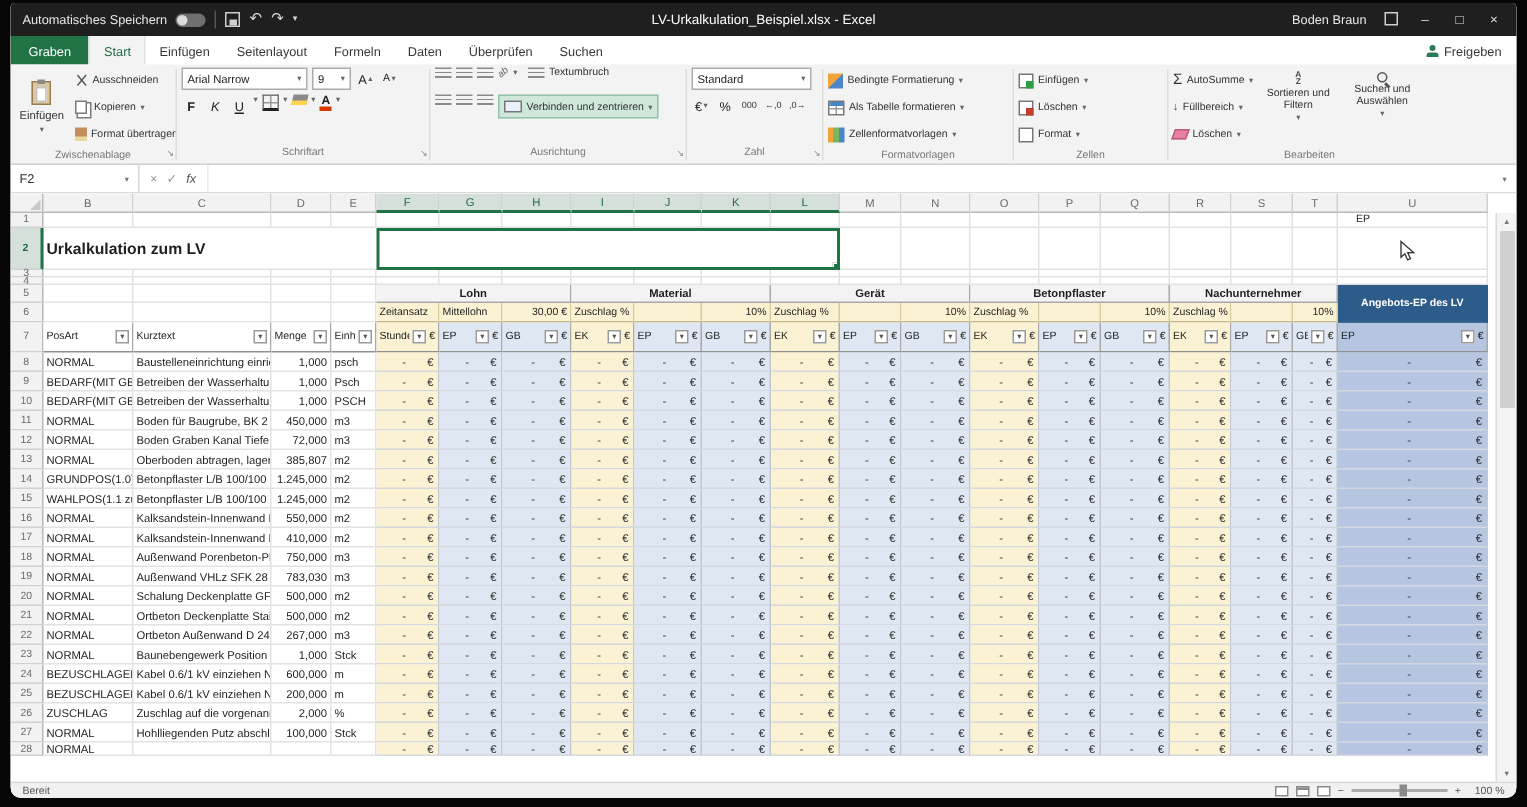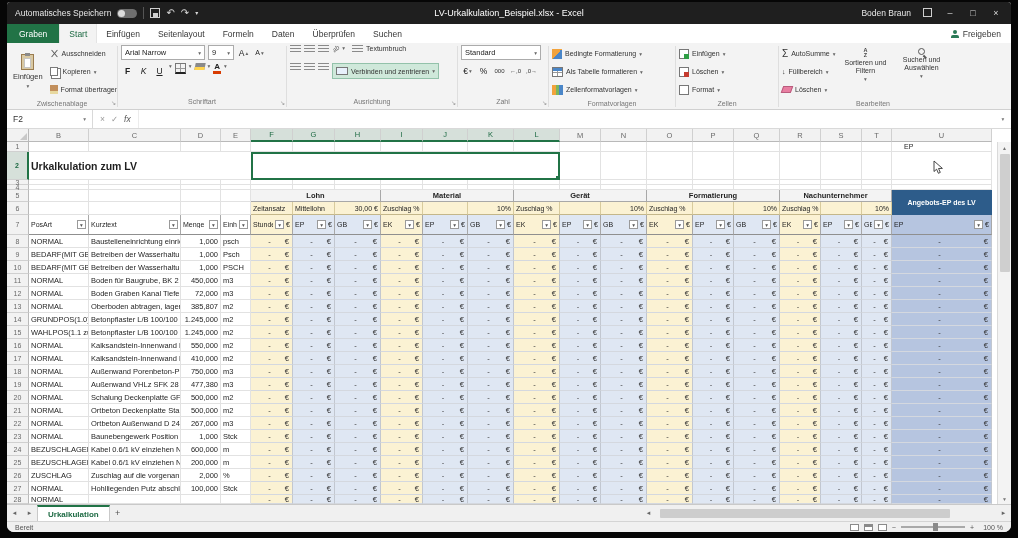--- a/index.html
+++ b/index.html
@@ -517,21 +517,21 @@
         </div>
         <div class="grow" style="height: 12px;">
           <div class="rowhdr">5</div>
           <div class="cell" style="width: 60px;"></div>
           <div class="cell" style="width: 92px;"></div>
           <div class="cell" style="width: 40px;"></div>
           <div class="cell" style="width: 30px;"></div>
           <div class="cell ghead" style="width: 130px;">Lohn</div>
           <div class="cell ghead" style="width: 133px;">Material</div>
           <div class="cell ghead" style="width: 133px;">Gerät</div>
-          <div class="cell ghead" style="width: 133px;">Formatierung</div>
+          <div class="cell ghead" style="width: 133px;">Betonpflaster</div>
           <div class="cell ghead" style="width: 112px;">Nachunternehmer</div>
           <div class="cell ghead dark tall5" style="width: 100px;">Angebots-EP des LV</div>
         </div>
         <div class="grow" style="height: 13px;">
           <div class="rowhdr">6</div>
           <div class="cell" style="width: 60px;"></div>
           <div class="cell" style="width: 92px;"></div>
           <div class="cell" style="width: 40px;"></div>
           <div class="cell" style="width: 30px;"></div>
           <div class="cell r6" style="width: 42px;">Zeitansatz</div>
@@ -1428,21 +1428,21 @@
           </div>
           <div class="cell money f-ublu" style="width: 100px;">
             <div class="mdash">-</div>
             <div class="meuro">€</div>
           </div>
         </div>
         <div class="grow" style="height: 13px;">
           <div class="rowhdr">19</div>
           <div class="cell dtxt" style="width: 60px;">NORMAL</div>
           <div class="cell dtxt" style="width: 92px;">Außenwand VHLz SFK 28 RDK</div>
-          <div class="cell dtxt ar" style="width: 40px;">477,380</div>
+          <div class="cell dtxt ar" style="width: 40px;">783,030</div>
           <div class="cell dtxt" style="width: 30px;">m3</div>
           <div class="cell money f-yel" style="width: 42px;">
             <div class="mdash">-</div>
             <div class="meuro">€</div>
           </div>
           <div class="cell money f-blu" style="width: 42px;">
             <div class="mdash">-</div>
             <div class="meuro">€</div>
           </div>
           <div class="cell money f-blu" style="width: 46px;">
@@ -2143,34 +2143,20 @@
         </div>
       </div>
     <div id="vscroll">
       <div class="varrow">▲</div>
       <div class="vthumb"></div>
       <div class="vfill"></div>
       <div class="varrow">▼</div>
     </div>
   </div>
 
-  <div id="sheettabs">
-    <span class="snav">◂</span>
-    <span class="snav">▸</span>
-    <div class="stab">
-        <span>Urkalkulation</span>
-      </div>
-    <span class="saddl">+</span>
-    <div class="sfill"></div>
-    <span class="snav">◂</span>
-    <div class="hstrack">
-        <div class="hsthumb"></div>
-      </div>
-    <span class="snav">▸</span>
-  </div>
 
   <div id="statusbar">
     <span>Bereit</span>
     <span class="sright">
       <span class="vic"></span>
       <span class="vic b"></span>
       <span class="vic"></span>
       <span>−</span>
       <span class="ztrack">
           <span class="zthumb"></span>

